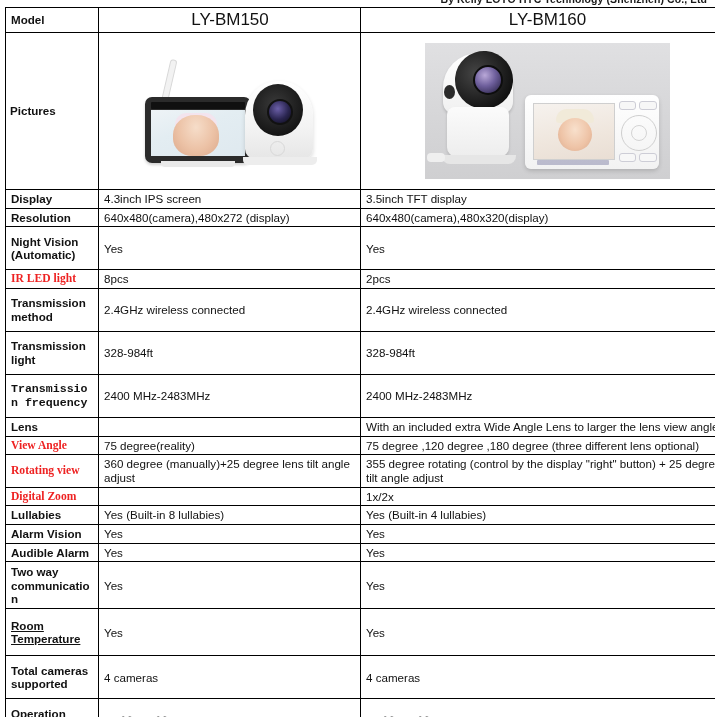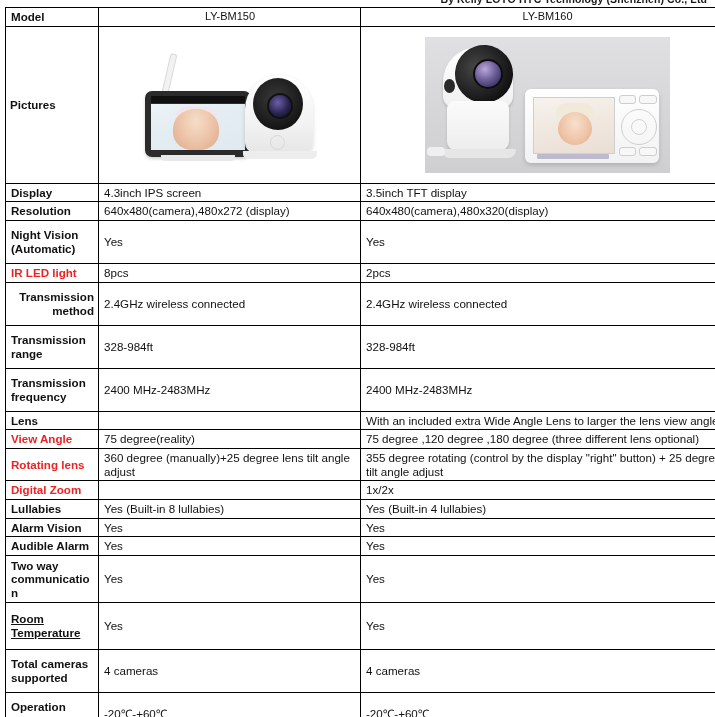--- a/index.html
+++ b/index.html
@@ -62,28 +62,28 @@
   td.lbl {
     width: 83px;
     font-weight: bold;
     vertical-align: middle;
   }
   td.c1 { width: 252px; }
   td.c2 { width: 363px; }
 
   .red { color: #ee2222; }
   td.red, td.red * { color: #ee2222; }
-  .lbl.red { color: #ee2222; font-weight: bold; }
+  .lbl.red { color: #ee2222; font-weight: bold; font-family: Liberation Serif, serif; }
 
   
   tr.modelrow td.c1,
   tr.modelrow td.c2 {
     text-align: center;
     font-weight: normal;
-    font-size: 11px;
+    font-size: 17px;
   }
 
   
   tr.picrow td { padding: 3px 4px; }
   .picwrap {
     width: 100%;
     display: flex;
     align-items: center;
     justify-content: center;
   }
@@ -379,51 +379,51 @@
         <td class="c2">Yes</td>
       </tr>
 
       <tr>
         <td class="lbl red">IR LED light</td>
         <td class="c1 red">8pcs</td>
         <td class="c2 red">2pcs</td>
       </tr>
 
       <tr>
-        <td class="lbl" style="height:38px;text-align:right;">Transmission method</td>
+        <td class="lbl" style="height:38px;">Transmission method</td>
         <td class="c1">2.4GHz wireless connected</td>
         <td class="c2">2.4GHz wireless connected</td>
       </tr>
 
       <tr>
-        <td class="lbl" style="height:38px;">Transmission range</td>
+        <td class="lbl" style="height:38px;">Transmission light</td>
         <td class="c1">328-984ft</td>
         <td class="c2">328-984ft</td>
       </tr>
 
       <tr>
-        <td class="lbl" style="height:38px;">Transmission frequency</td>
+        <td class="lbl" style="height:38px;font-family:Liberation Mono, monospace;">Transmission frequency</td>
         <td class="c1">2400 MHz-2483MHz</td>
         <td class="c2">2400 MHz-2483MHz</td>
       </tr>
 
       <tr>
         <td class="lbl">Lens</td>
         <td class="c1"></td>
         <td class="c2 red">With an included extra Wide Angle Lens to larger the lens view angle</td>
       </tr>
 
       <tr>
         <td class="lbl red">View Angle</td>
         <td class="c1 red">75 degree(reality)</td>
         <td class="c2 red">75 degree ,120 degree ,180 degree (three different lens optional)</td>
       </tr>
 
       <tr>
-        <td class="lbl red">Rotating lens</td>
+        <td class="lbl red">Rotating view</td>
         <td class="c1 red">360 degree (manually)+25 degree lens tilt angle adjust</td>
         <td class="c2 red">355 degree rotating (control by the display "right" button) + 25 degree tilt angle adjust</td>
       </tr>
 
       <tr>
         <td class="lbl red">Digital Zoom</td>
         <td class="c1 red"></td>
         <td class="c2 red">1x/2x</td>
       </tr>
 

